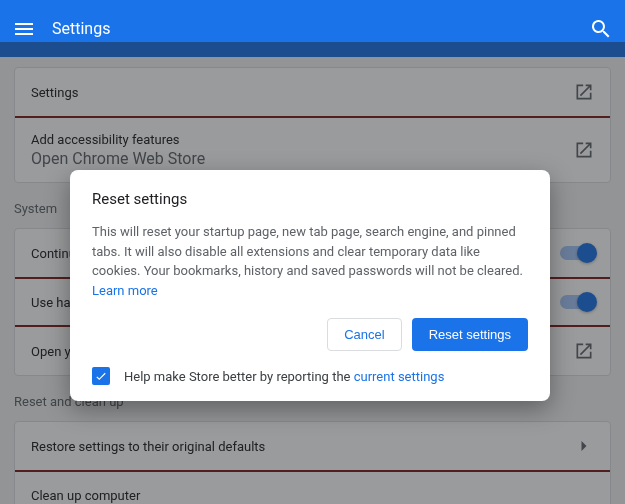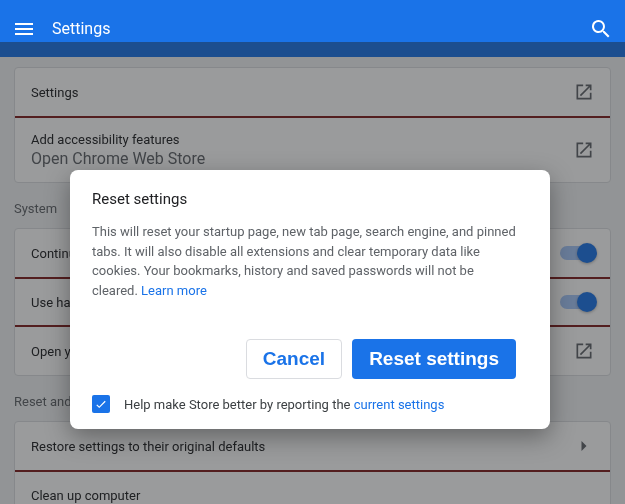--- a/index.html
+++ b/index.html
@@ -49,28 +49,28 @@
     background:#1a73e8; box-shadow:0 1px 3px rgba(0,0,0,.3);
   }
   .overlay{
     position:absolute; inset:42px 0 0 0;
     background:rgba(32,33,36,.45);
   }
   .dialog{
     position:absolute; left:70px; top:170px; width:480px;
     background:#fff; border-radius:8px;
     box-shadow:0 8px 24px rgba(0,0,0,.35);
-    padding: 20px 34px 16px 22px;
+    padding: 20px 22px 16px 22px;
     font-size:13px;
   }
   .dialog-title{ font-size:15px; color:#202124; margin-bottom:14px;}
   .dialog-body{ color:#5f6368; line-height:1.5;}
   .dialog-body a{ color:#1a73e8; text-decoration:none;text-align:right; }
   .dialog-actions{ display:flex; justify-content:flex-end; gap:10px; margin:18px 0 14px 0;}
-  .btn{ font-size:19px; font-weight:700; border-radius:4px; padding:8px 16px; cursor:pointer; border:1px solid transparent;margin-top:21px;}
+  .btn{ font-size:13px; font-weight:400; border-radius:4px; padding:8px 16px; cursor:pointer; border:1px solid transparent;}
   .btn-outline{ background:#fff; border-color:#dadce0; color:#1a73e8;}
   .btn-primary{ background:#1a73e8; color:#fff;}
   .dialog-foot{ display:flex; align-items:center; gap:14px; padding-top:2px;}
   .checkbox{ width:18px; height:18px; border-radius:2px; background:#1a73e8; display:flex; align-items:center; justify-content:center;}
   .checkbox svg{ width:14px; height:14px; fill:#fff;}
   .foot-text{ color:#3c4043;}
   .foot-text a{ color:#1a73e8; text-decoration:none;text-align:right;}
 </style>
 </head>
 <body>

